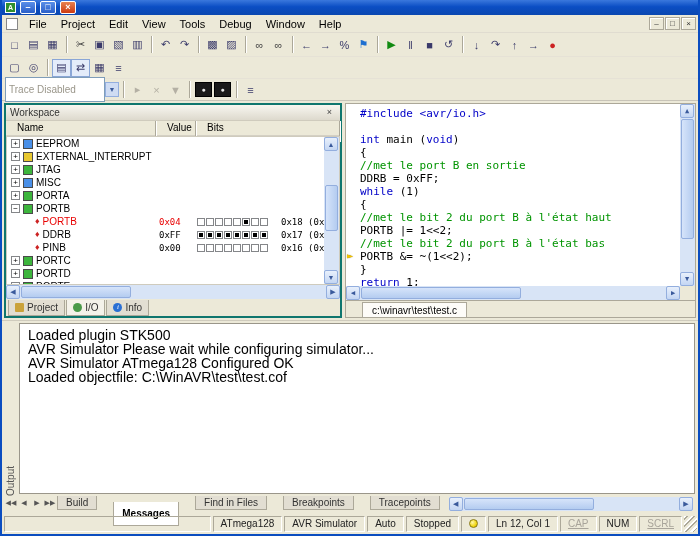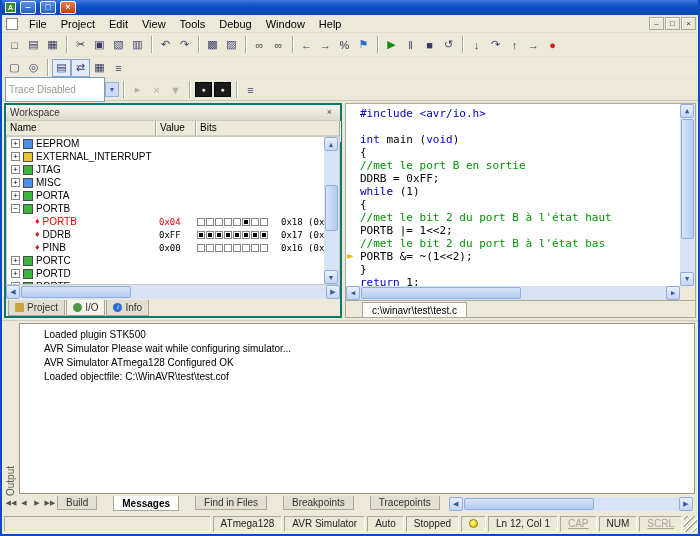--- a/index.html
+++ b/index.html
@@ -55,21 +55,21 @@
   .main { flex:1; display:flex; min-height:0; padding:2px; gap:3px; }
 
   
   .workspace { width:338px; flex:0 0 338px; display:flex; flex-direction:column; border:2px solid #0f766e; background:#ece9d8; }
   .ws-header { height:16px; flex:0 0 16px; font-size:10px; display:flex; align-items:center; padding:0 4px;
                background:linear-gradient(#f8f6f0,#ddd9cd); border-bottom:1px solid #cfcbbd; color:#333; }
   .ws-header .t { flex:1; }
   .ws-close { width:13px; height:12px; font-size:9px; line-height:11px; text-align:center; color:#444; }
   .ws-cols { height:15px; flex:0 0 15px; display:grid; grid-template-columns:150px 40px 1fr; font-size:10px;
              align-items:center; background:#ece9d8; border-bottom:1px solid #d4d0c4; }
-  .ws-cols div { padding:0 4px; border-right:1px solid #aca899; box-shadow:1px 0 0 #fff; height:21px; line-height:13px; }
+  .ws-cols div { padding:0 4px; border-right:1px solid #aca899; box-shadow:1px 0 0 #fff; height:21px; line-height:13px;margin-left:7px; }
   .ws-tree { flex:1; background:#fff; position:relative; overflow:hidden; border:1px solid #cfcbbd; }
   .tree-rows { position:absolute; left:0; top:0; right:15px; }
   .trow { height:13px; display:grid; grid-template-columns:150px 40px 84px 1fr; align-items:center; font-size:10px; color:#000; }
   .trow .tname { display:flex; align-items:center; gap:3px; padding-left:4px; grid-column:1; white-space:nowrap; overflow:hidden; }
   .trow.group .tname { grid-column:1 / -1; }
   .trow.reg .tname { padding-left:28px; }
   .expander { width:9px; height:9px; flex:0 0 9px; border:1px solid #848689; background:#fff; font-size:8px;
               line-height:7px; text-align:center; color:#000; }
   .gicon { width:10px; height:10px; flex:0 0 10px; border:1px solid #4a4a4a; }
   .ricon { color:#c22; font-size:9px; line-height:9px; }
@@ -107,28 +107,28 @@
   .ed-vscroll { position:absolute; right:0; top:0; bottom:14px; width:15px; background:#d8e4f6; display:flex; flex-direction:column; }
   .ed-hscroll { position:absolute; left:0; right:15px; bottom:0; }
   .ed-corner { position:absolute; right:0; bottom:0; width:15px; height:14px; background:#ece9d8; }
   .ed-tabbar { height:17px; flex:0 0 17px; background:#ece9d8; border-top:1px solid #aca899; display:flex; align-items:stretch; padding:1px 0 0 16px; font-size:10px; }
   .ed-tab { background:#fdfcf8; border:1px solid #aca899; border-bottom:none; padding:0 9px; display:flex; align-items:center; }
 
   
   .output-area { height:176px; flex:0 0 176px; display:flex; border-top:1px solid #cfcbbd; background:#ece9d8; }
   .output-strip { width:17px; flex:0 0 17px; display:flex; justify-content:center; padding-top:6px; }
   .vlabel { writing-mode:vertical-rl; transform:rotate(180deg); font-size:10px; color:#555; }
-  .output-panel { flex:1; background:#fff; border:1px solid #9a968a; margin:2px 3px 2px 0; padding:4px 24px;
-                  font-size:10px; line-height:14px; overflow:hidden; color:#000; }
+  .output-panel { flex:1; background:#fff; border:1px solid #9a968a; margin:2px 3px 2px 0; padding:4px 8px;
+                  font-size:14px; line-height:14px; overflow:hidden; color:#000; }
 
   
   .bottom-tabs { height:18px; flex:0 0 18px; display:flex; align-items:flex-start; background:#ece9d8; padding:0 3px; font-size:10px; gap:1px; }
   .bt-arrow { width:12px; height:14px; font-size:7px; display:flex; align-items:center; justify-content:center; color:#555; }
   .b-tab { border:1px solid #aca899; border-top:none; background:#e2ded2; padding:0 8px; height:14px; display:flex; align-items:center; color:#333; }
-  .b-tab.active { background:#fff; font-weight:bold; height:15px; color:#000; }
+  .b-tab.active { background:#fff; font-weight:bold; height:24px; color:#000;margin-top:6px; }
   .bt-scroll { flex:1; margin:1px 2px 0 8px; }
 
   
   .statusbar { height:20px; flex:0 0 20px; display:flex; align-items:center; gap:2px; padding:1px 1px 2px 2px; font-size:10px; color:#222; }
   .seg { border:1px solid; border-color:#aca899 #fff #fff #aca899; height:16px; display:flex; align-items:center; padding:0 7px; white-space:nowrap; }
   .seg.fill { flex:1; }
   .led { width:9px; height:9px; border-radius:50%; background:radial-gradient(circle at 35% 35%,#fff6a8,#f2d713 60%,#c8a90a); border:1px solid #8a7a10; }
   .flag.inactive { color:#a8a49a;text-decoration:underline; }
   .grip { width:13px; height:16px; border:none;
           background:repeating-linear-gradient(135deg,#fff 0 2px,#aca899 2px 3px,transparent 3px 5px); }

